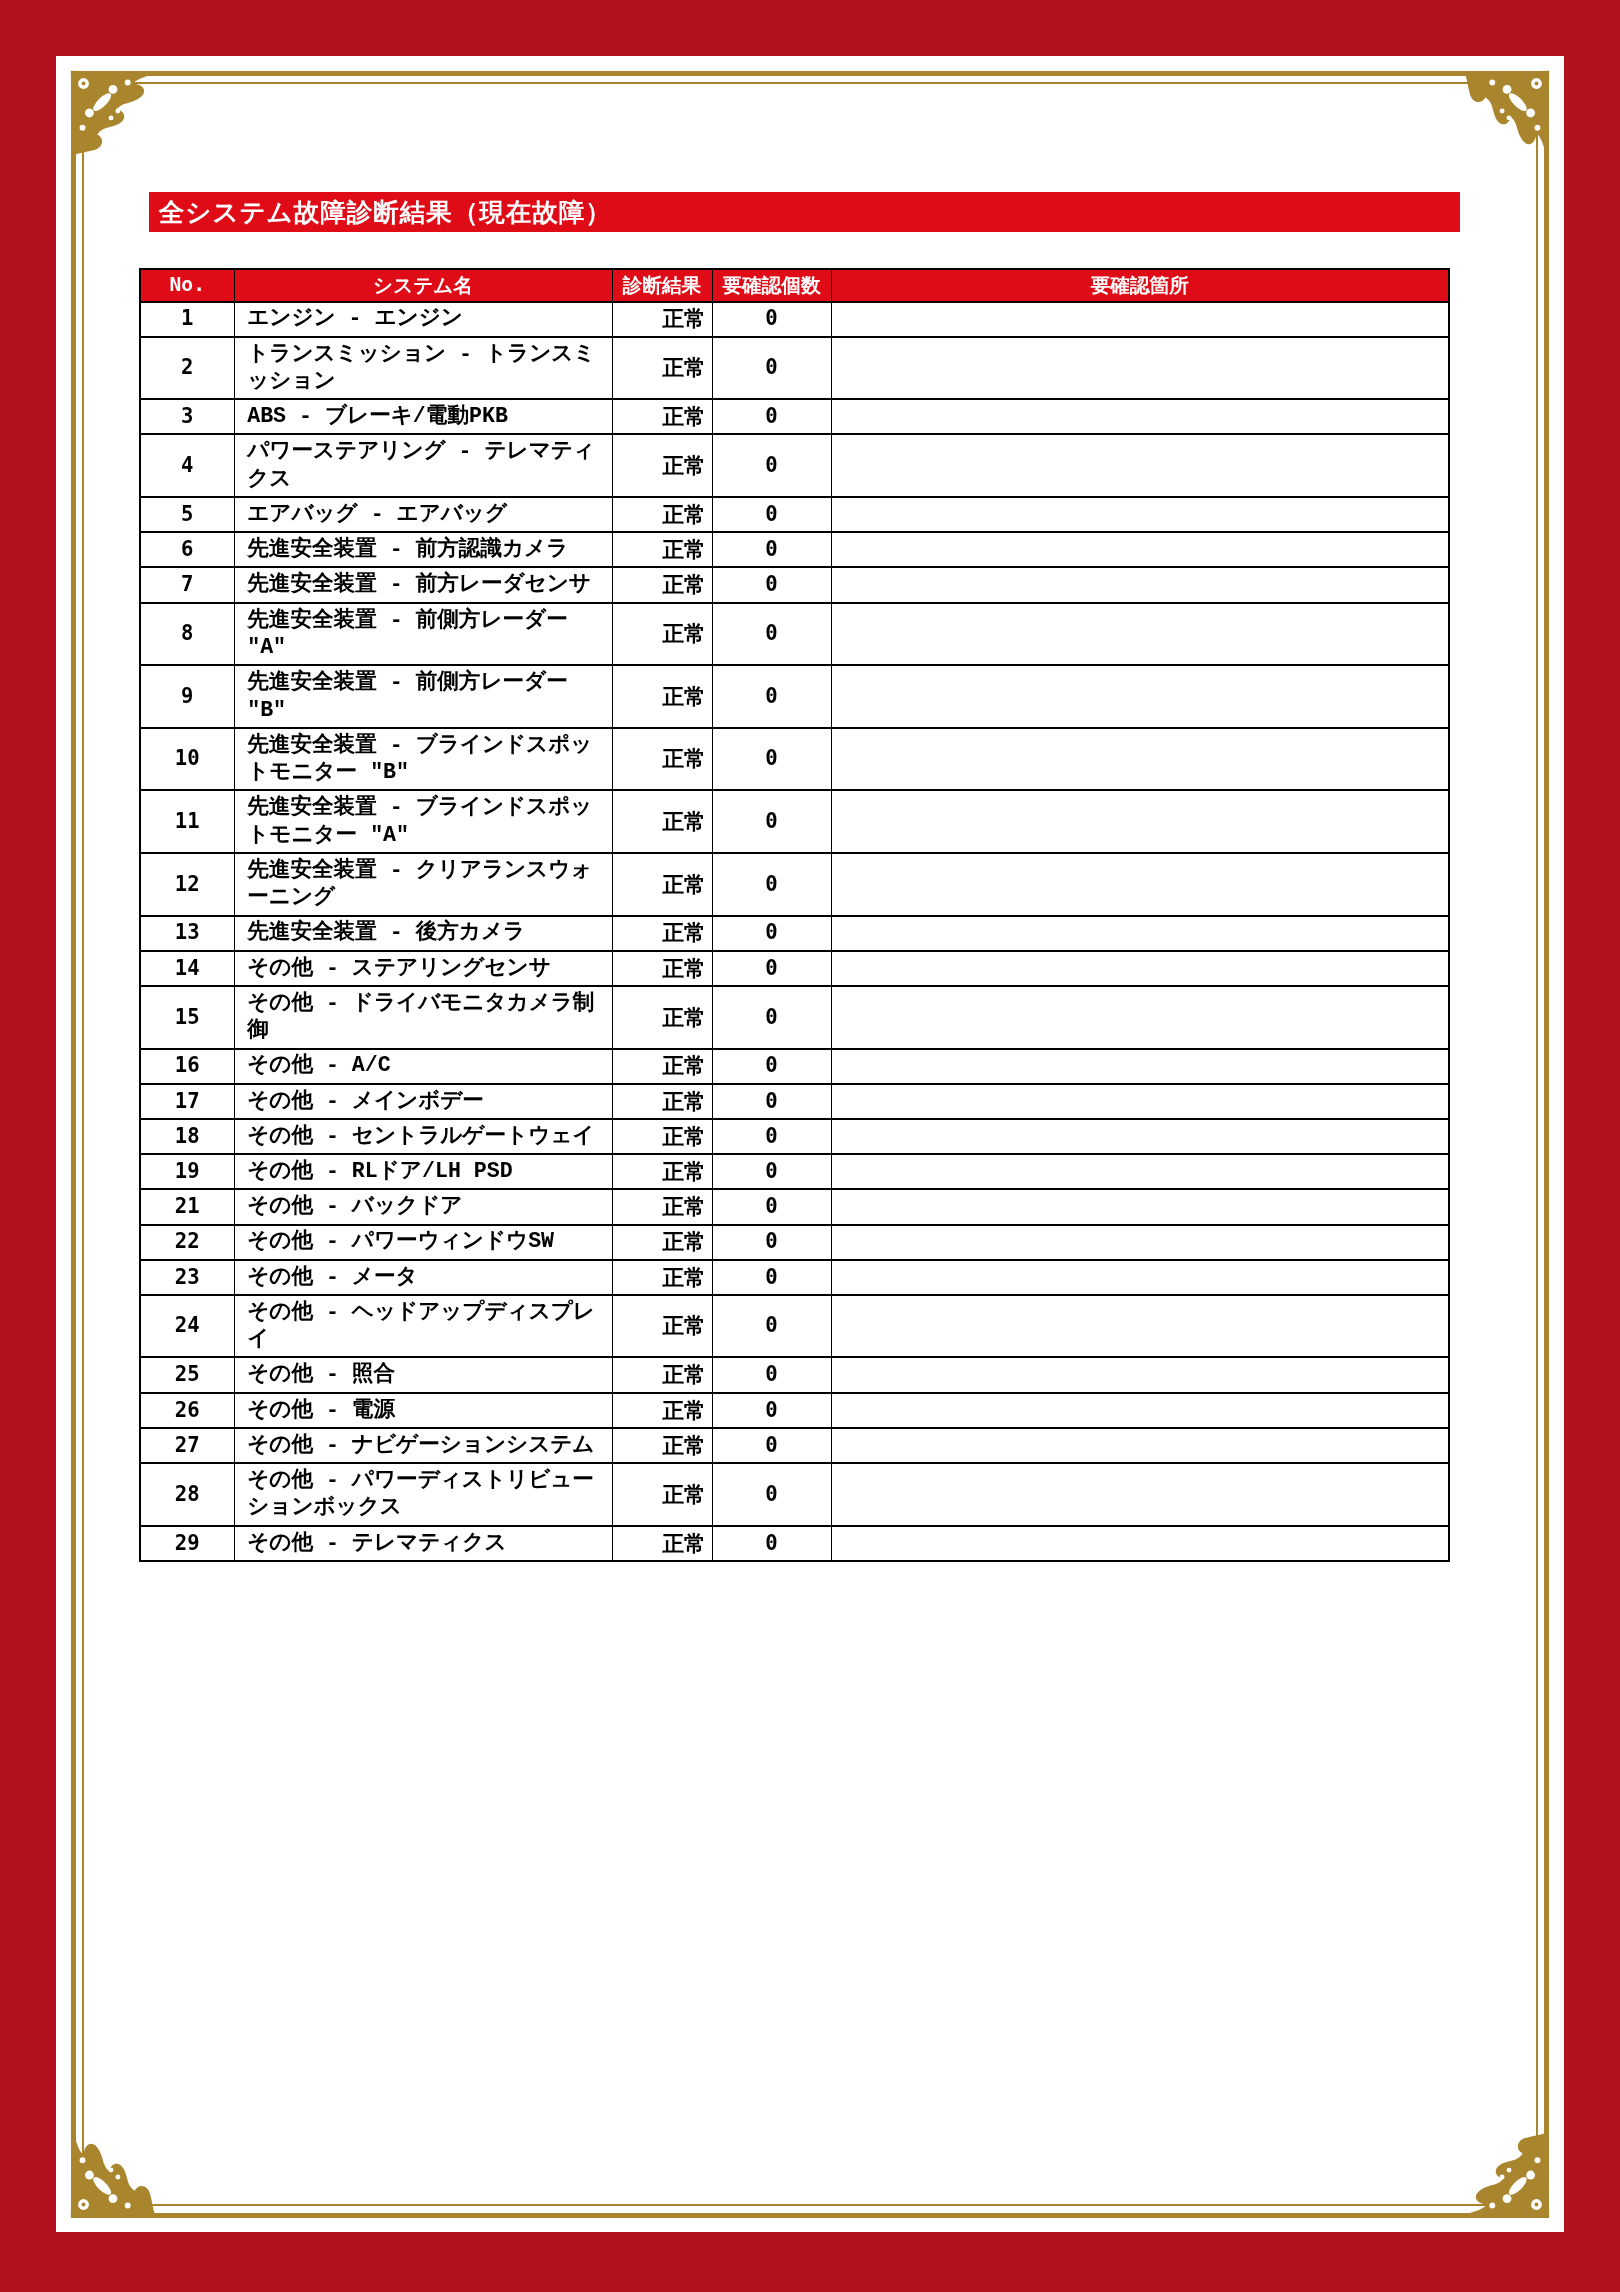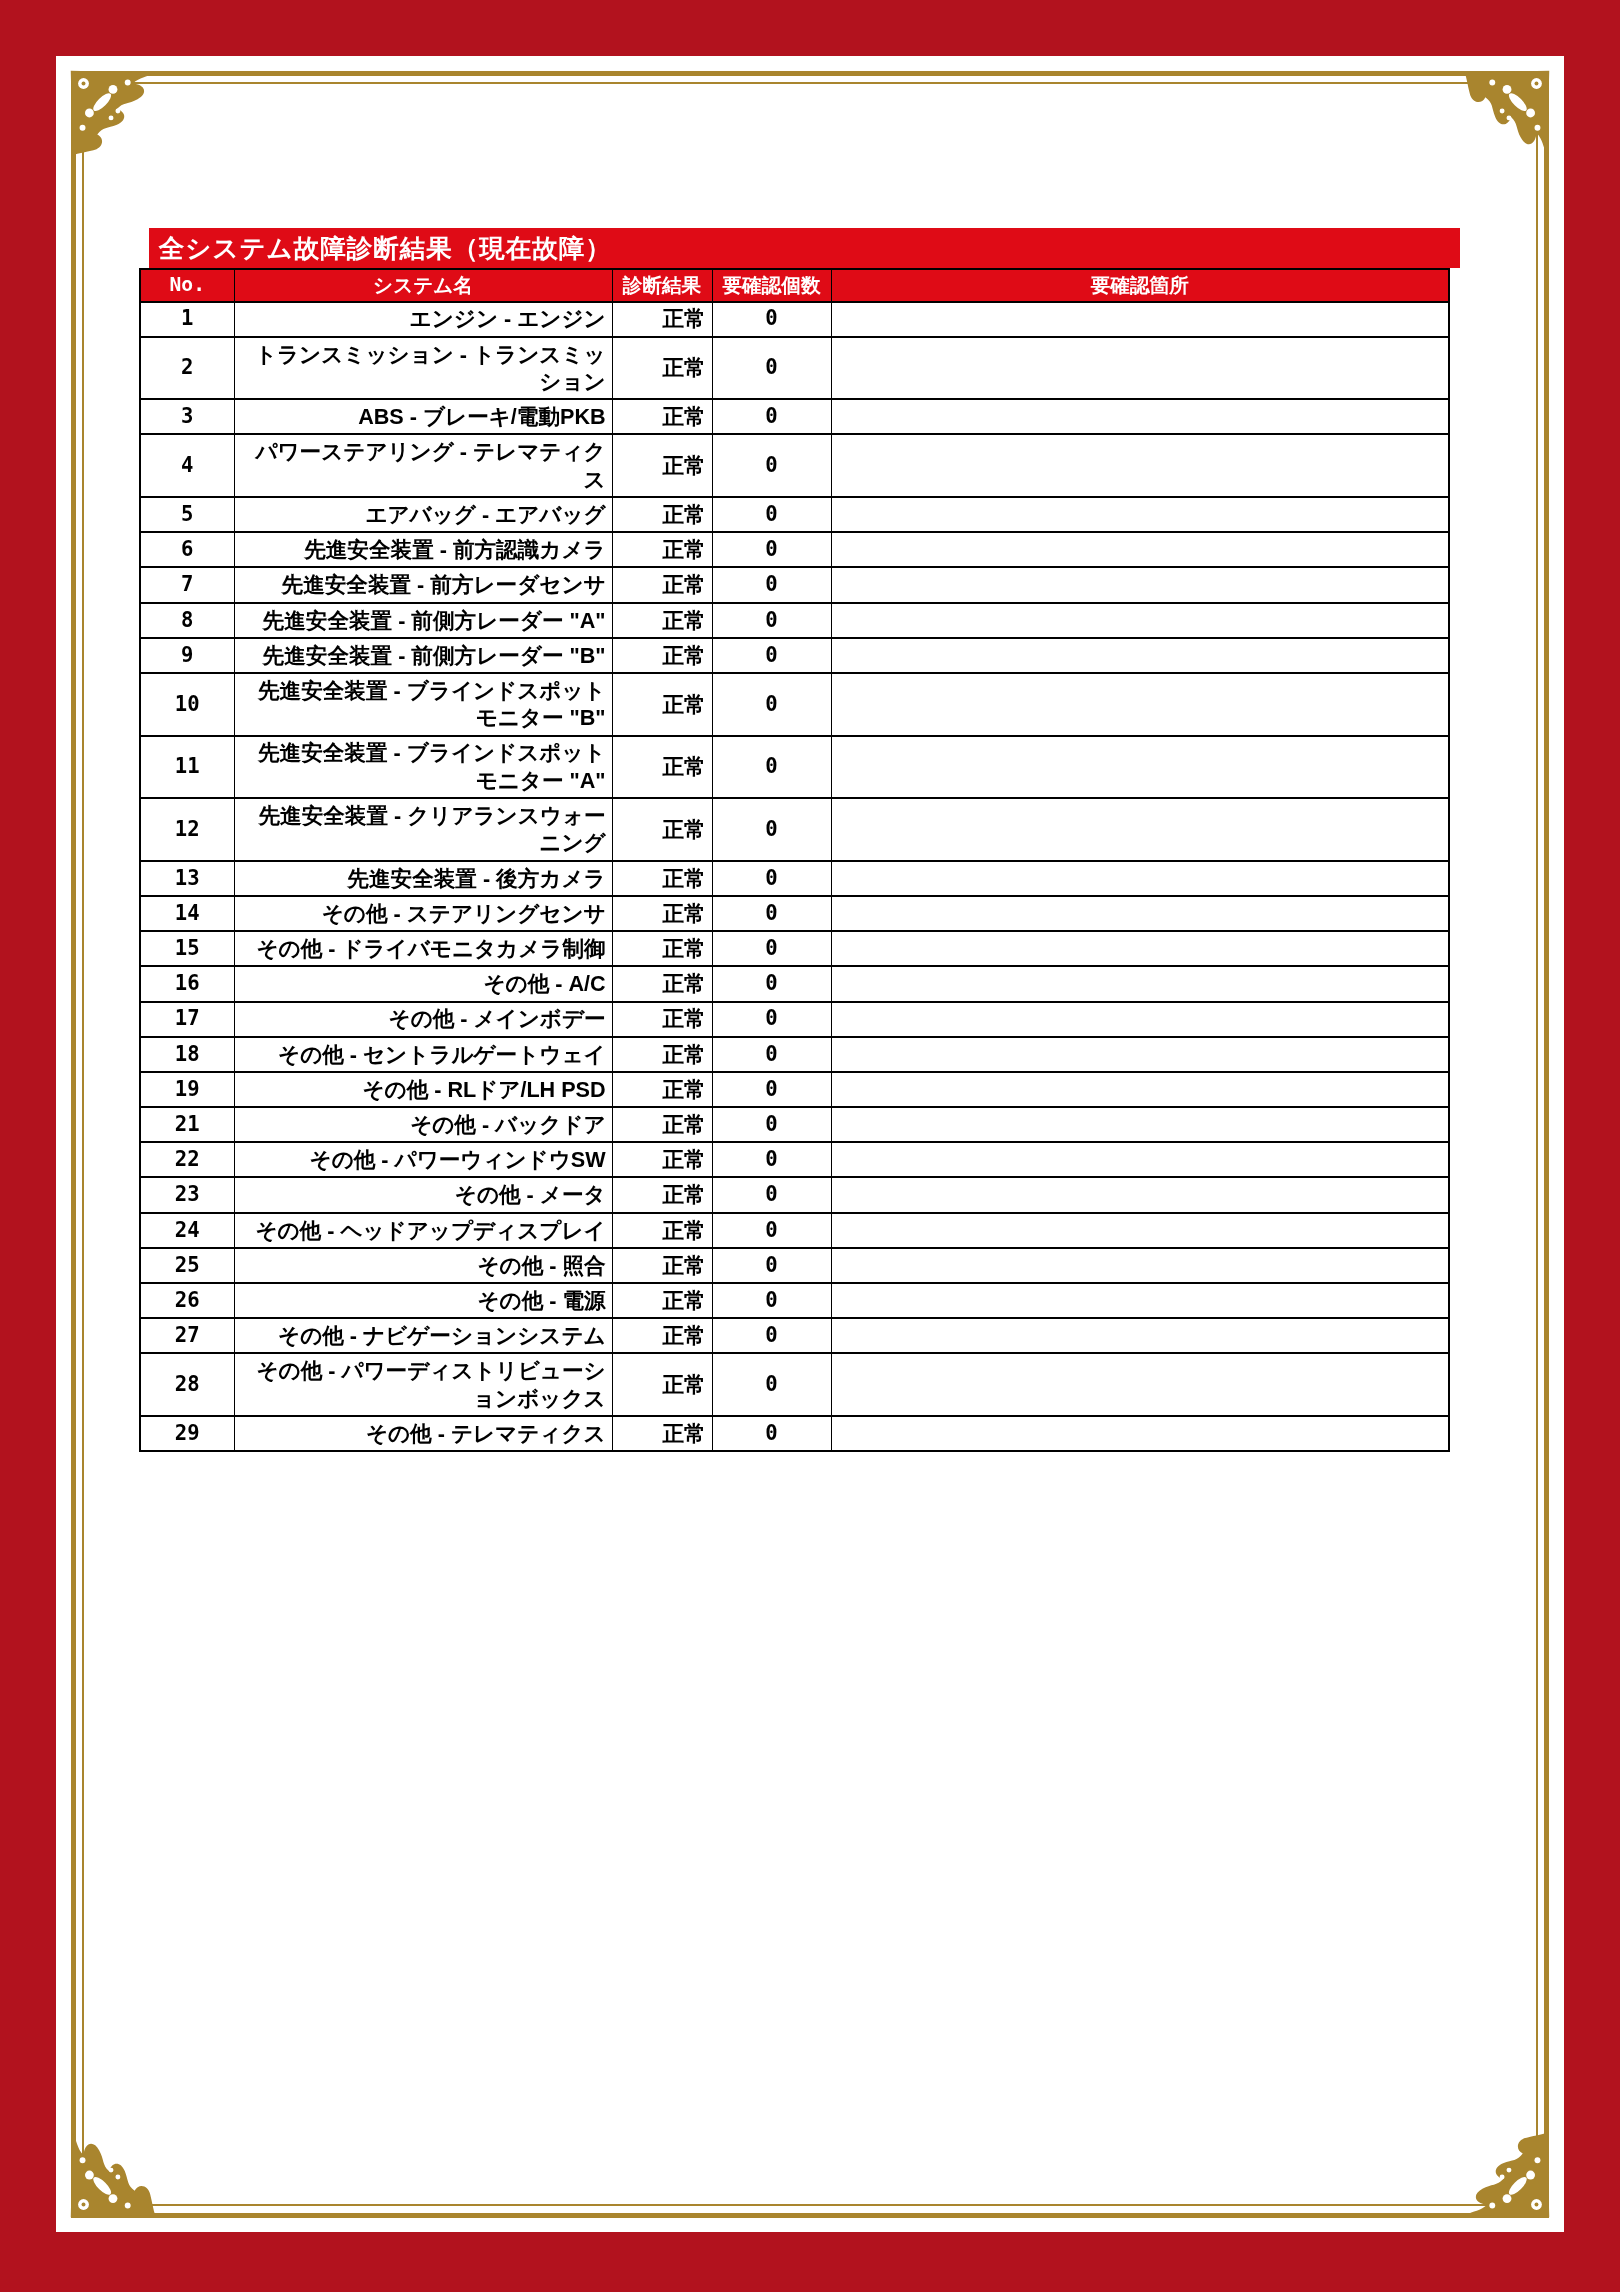--- a/index.html
+++ b/index.html
@@ -31,21 +31,21 @@
   .ornament.tr{top:57px;right:57px;transform:rotate(90deg);}
   .ornament.br{bottom:62px;right:57px;transform:rotate(180deg);}
   .ornament.bl{bottom:62px;left:57px;transform:rotate(270deg);}
 
   
   .title-bar{
     position:absolute;left:149px;top:192px;width:1311px;height:40px;
     background:var(--accent-red);
     color:#ffffff;font-weight:700;font-size:25.5px;line-height:40px;
     padding-left:9.8px;box-sizing:border-box;
-    letter-spacing:1px;white-space:nowrap;margin-top:36px;
+    letter-spacing:1px;white-space:nowrap;
   }
 
   
   .table-wrap{position:absolute;left:139px;top:268px;width:1311px;}
   table.diag{
     width:100%;table-layout:fixed;
     border-collapse:collapse;
     border:2px solid var(--ink);
     font-weight:700;color:var(--ink);
   }
@@ -65,21 +65,21 @@
     padding:2px 3.9px;
     text-align:center;
     font-weight:700;
   }
   .col-no{width:94px;}
   .col-name{width:378px;}
   .col-result{width:100px;}
   .col-count{width:119px;}
   .col-note{width:auto;}
   td.cell-no{text-align:center;font-family:"DejaVu Sans Mono",monospace;font-size:20.6px;}
-  td.cell-name{text-align:right;padding-left:12.7px;}
+  td.cell-name{text-align:left;padding-left:12.7px;font-family:Liberation Mono, monospace;}
   td.cell-result{text-align:right;}
   td.cell-count{text-align:center;font-family:"DejaVu Sans Mono",monospace;font-size:20.6px;}
   td.cell-note{text-align:left;}
   th.head-no{font-family:"DejaVu Sans Mono",monospace;font-size:18.6px;}
 </style>
 </head>
 <body>
 
 <div class="page">
 

